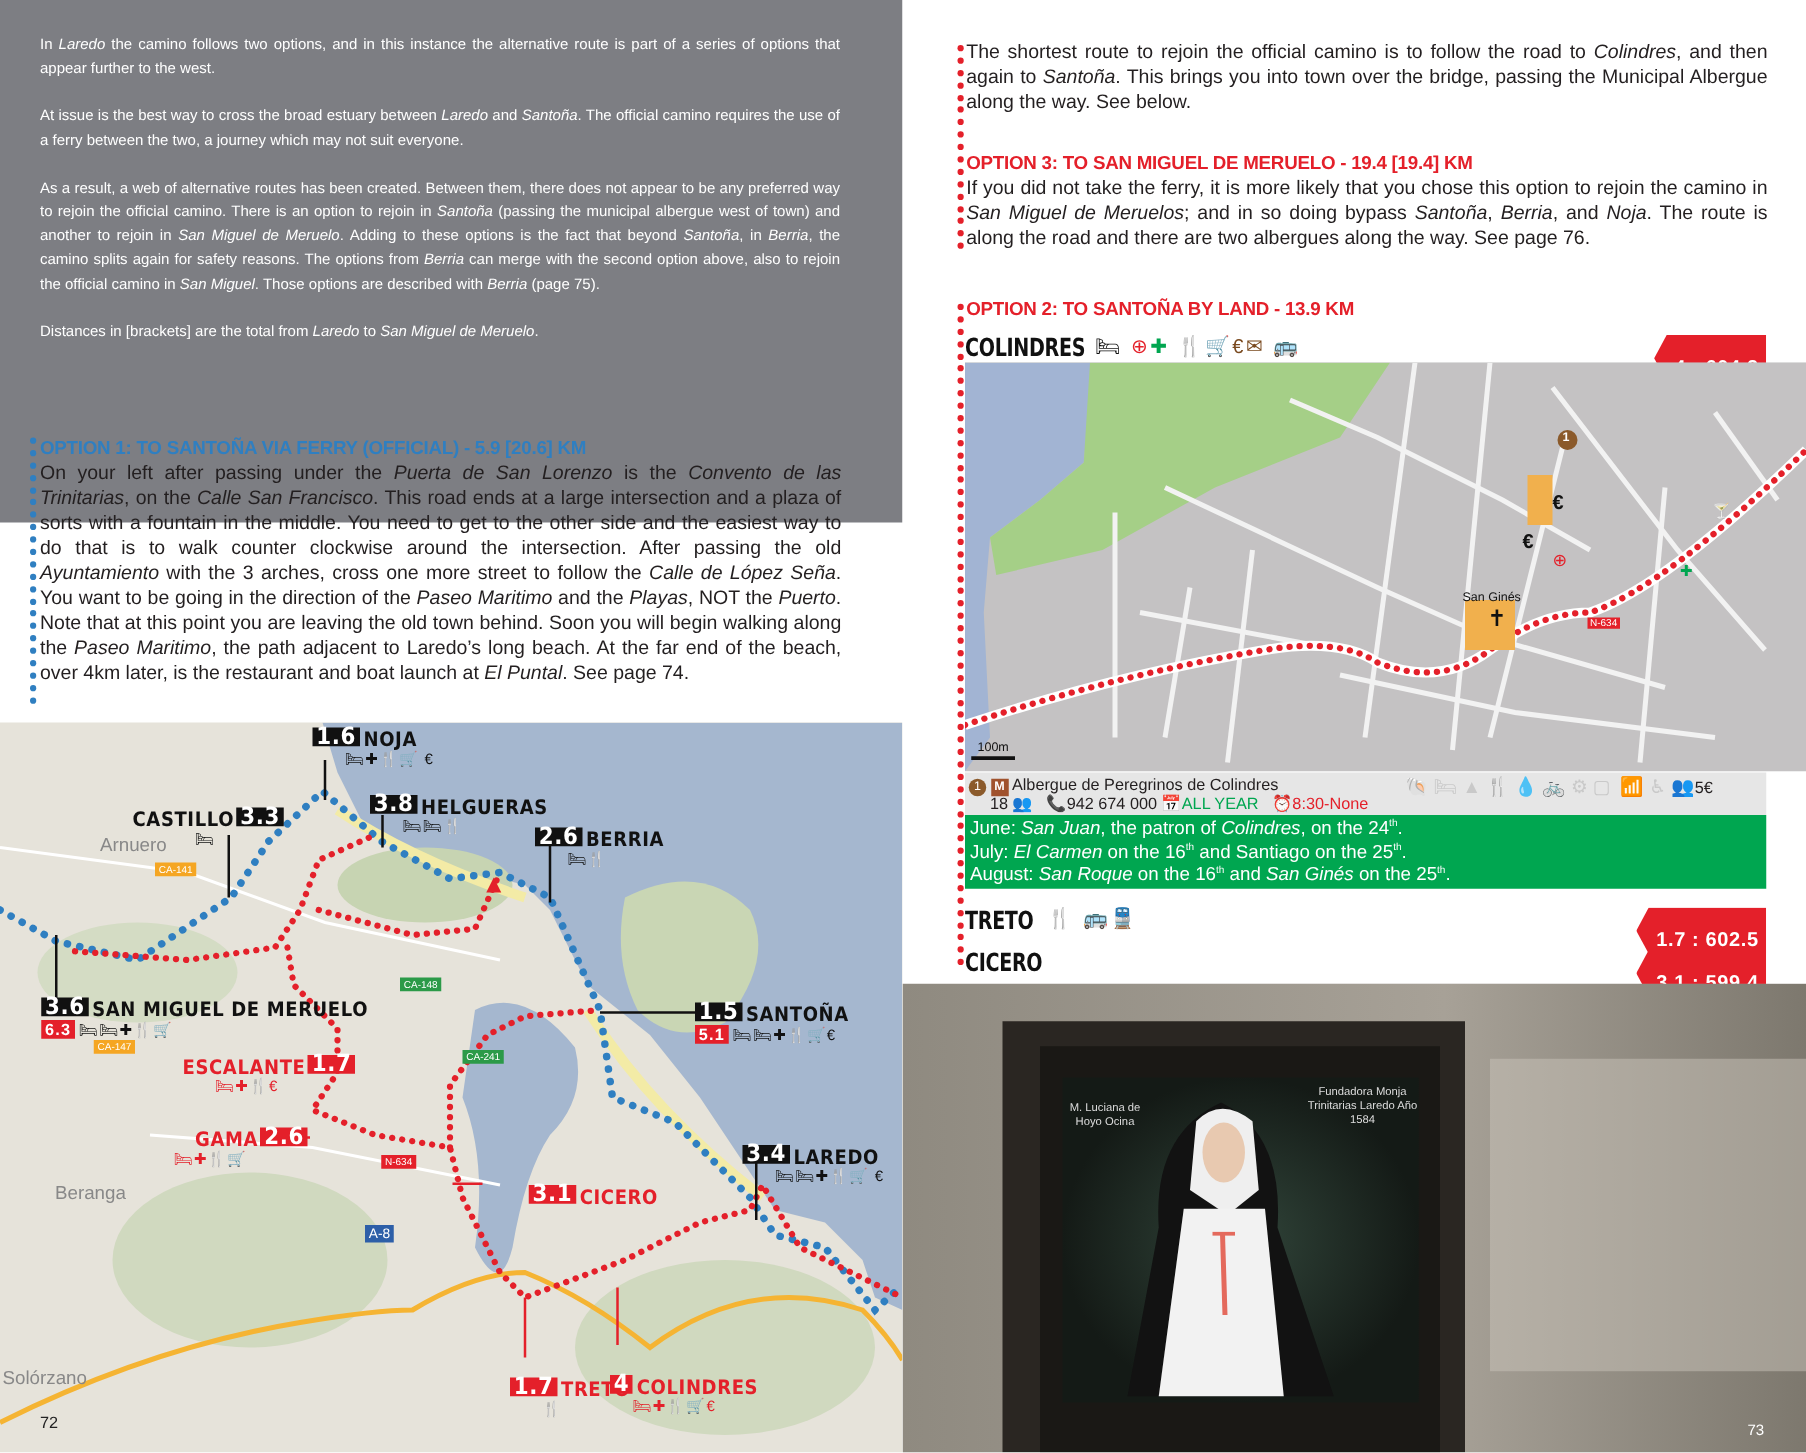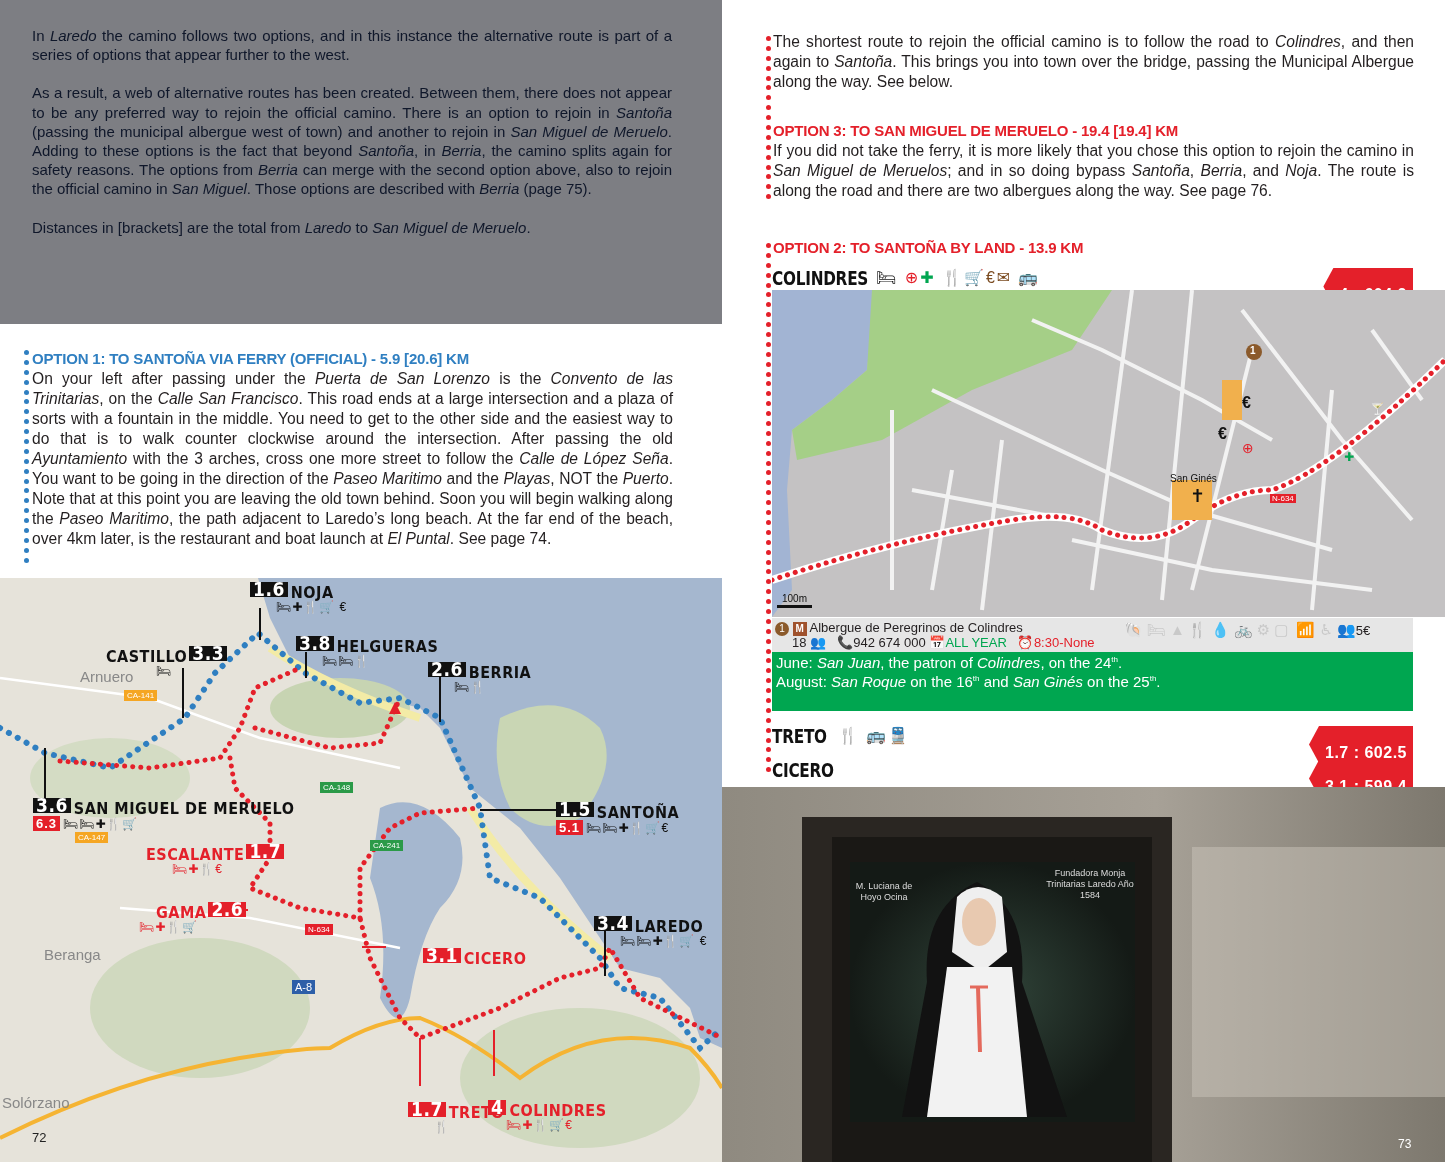--- a/index.html
+++ b/index.html
@@ -1,20 +1,20 @@
 <!DOCTYPE html>
 <html><head>
 <meta charset="utf-8">
 <style>
   html,body{margin:0;padding:0;}
   body{width:1445px;height:1162px;position:relative;overflow:hidden;background:#fff;font-family:"Liberation Sans","DejaVu Sans",sans-serif;color:#231f20;}
   .page{position:absolute;top:0;height:1162px;overflow:hidden;}
   #left{left:0;width:722px;}
   #right{left:722px;width:723px;}
-  .intro{position:absolute;left:0;top:0;width:722px;height:324px;background:#7d7e83;color:#0f172a;box-sizing:border-box;padding:26px 50px 0 32px;font-size:15px;line-height:19.2px;text-align:justify;}
+  .intro{position:absolute;left:0;top:0;width:722px;height:418px;background:#7d7e83;color:#ffffff;box-sizing:border-box;padding:26px 50px 0 32px;font-size:12px;line-height:19.2px;text-align:justify;}
   .intro p{margin:0 0 19px 0;}
   .intro i{font-style:italic;}
   .opt{position:absolute;font-size:15.6px;line-height:20px;text-align:justify;}
   .opt i{font-style:italic;}
   .opt-title{font-weight:bold;font-size:15px;letter-spacing:-0.2px;}
   .blue{color:#2f7fc1;}
   .red{color:#e4202a;}
   .dots{position:absolute;width:6px;}
   .dots span{display:block;width:5px;height:5px;border-radius:50%;margin-bottom:4.9px;}
   .dots.b span{background:#2f7fc1;}
@@ -50,20 +50,21 @@
   .green-box i{font-style:italic;}
   sup{font-size:8px;vertical-align:6px;line-height:0;}
   .photo{position:absolute;left:0;top:787px;width:723px;height:375px;overflow:hidden;background:#9a958c;}
 </style>
 </head>
 <body>
 
 <div id="left" class="page">
   <div class="intro">
     <p><span>In </span><i>Laredo</i><span> the camino follows two options, and in this instance the alternative route is part of a series of options that appear further to the west.</span></p>
+    <p><span>At issue is the best way to cross the broad estuary between </span><i>Laredo</i><span> and </span><i>Santoña</i><span>. The official camino requires the use of a ferry between the two, a journey which may not suit everyone.</span></p>
     <p><span>As a result, a web of alternative routes has been created. Between them, there does not appear to be any preferred way to rejoin the official camino. There is an option to rejoin in </span><i>Santoña</i><span> (passing the municipal albergue west of town) and another to rejoin in </span><i>San Miguel de Meruelo</i><span>. Adding to these options is the fact that beyond </span><i>Santoña</i><span>, in </span><i>Berria</i><span>, the camino splits again for safety reasons. The options from </span><i>Berria</i><span> can merge with the second option above, also to rejoin the official camino in </span><i>San Miguel</i><span>. Those options are described with </span><i>Berria</i><span> (page 75).</span></p>
     <p><span>Distances in [brackets] are the total from </span><i>Laredo</i><span> to </span><i>San Miguel de Meruelo</i><span>.</span></p>
   </div>
 
   <div class="dots b" style="left:24px;top:350px;">
     <span></span>
       <span></span>
       <span></span>
       <span></span>
       <span></span>
@@ -336,20 +337,21 @@
       <span>🐚</span>
       <span style="color:#c9c9c9;letter-spacing:4px;">🛏▲🍴💧🚲⚙▢</span>
       <span>📶</span>
       <span style="color:#c9c9c9;">♿</span>
       <span>👥</span><span style="font-size:13px;">5€</span>
     </div>
   </div>
 
   <div class="green-box">
     <div><span>June: </span><i>San Juan</i><span>, the patron of </span><i>Colindres</i><span>, on the 24</span><sup>th</sup><span>.</span></div>
+    <div><span>July: </span><i>El Carmen</i><span> on the 16</span><sup>th</sup><span> and Santiago on the 25</span><sup>th</sup><span>.</span></div>
     <div><span>August: </span><i>San Roque</i><span> on the 16</span><sup>th</sup><span> and </span><i>San Ginés</i><span> on the 25</span><sup>th</sup><span>.</span></div>
   </div>
 
   <div class="stop-row" style="top:724px;">
     <div class="stop-name">TRETO</div>
     <div class="stop-icons" style="left:66px;">
       <span style="color:#7a4a1f;">🍴</span>
       <span style="color:#2f7fc1;">🚌</span><span style="color:#2f7fc1;">🚆</span>
     </div>
     <div class="badge">1.7 : 602.5</div>

